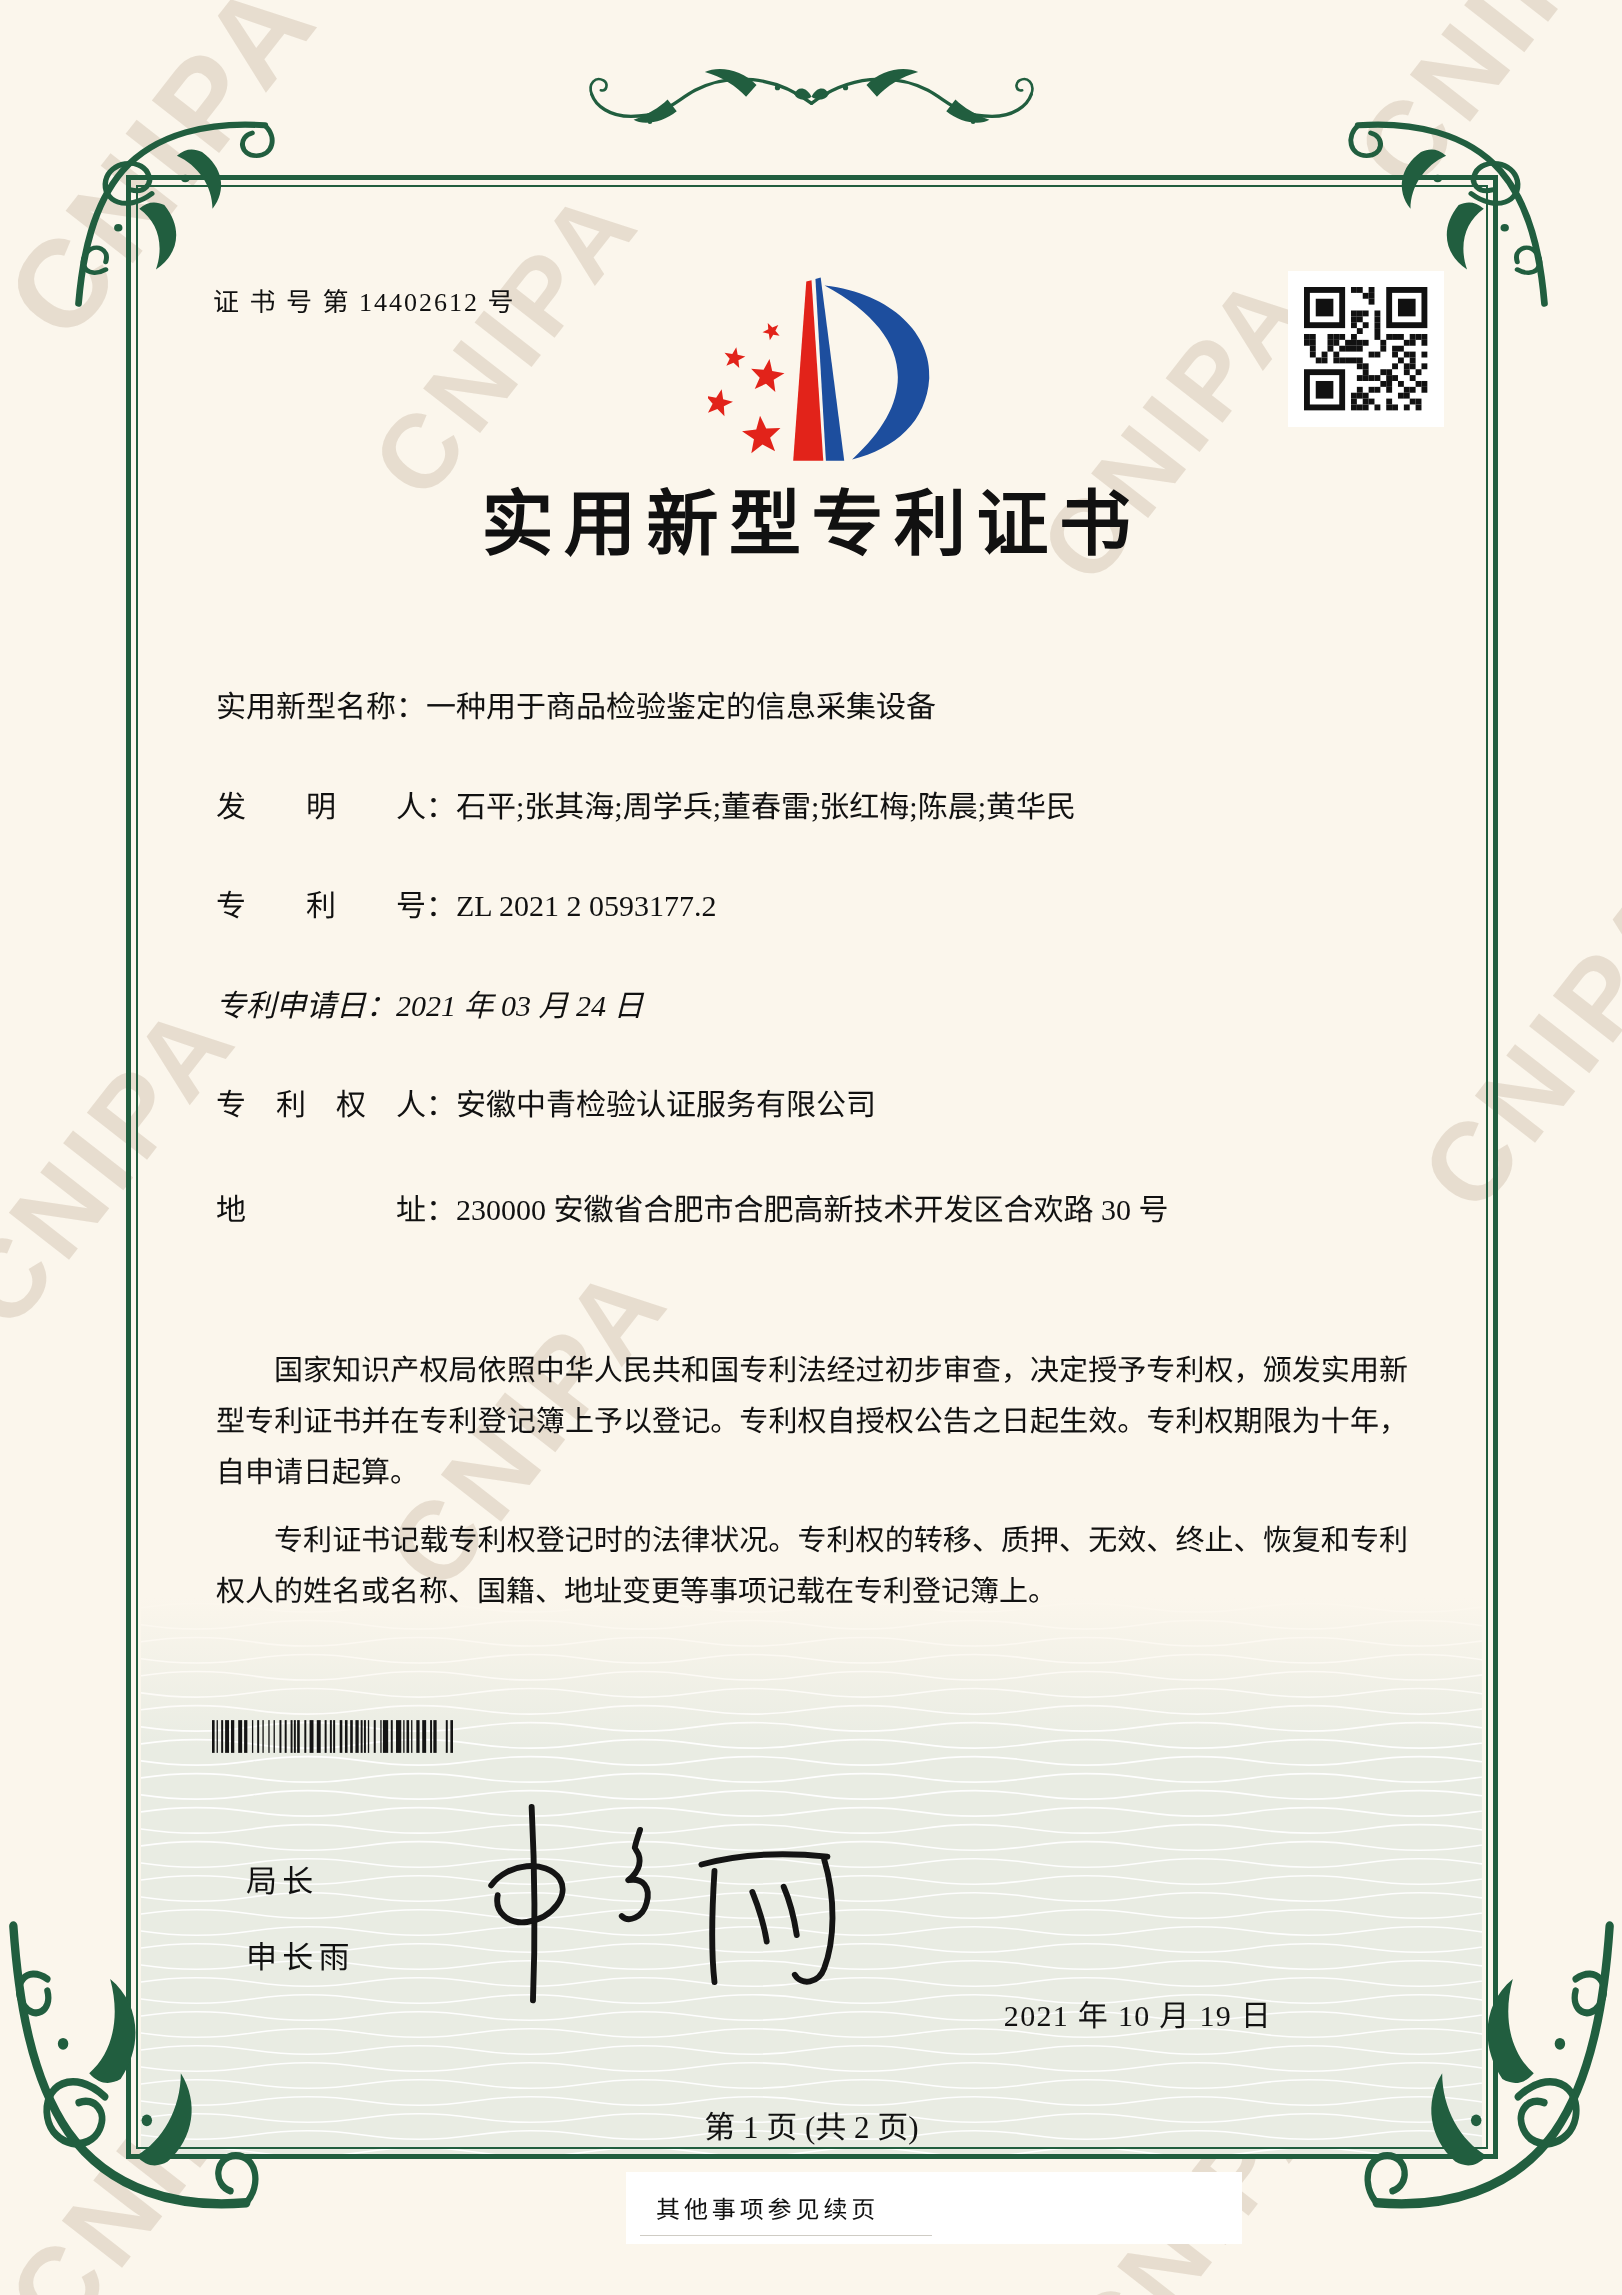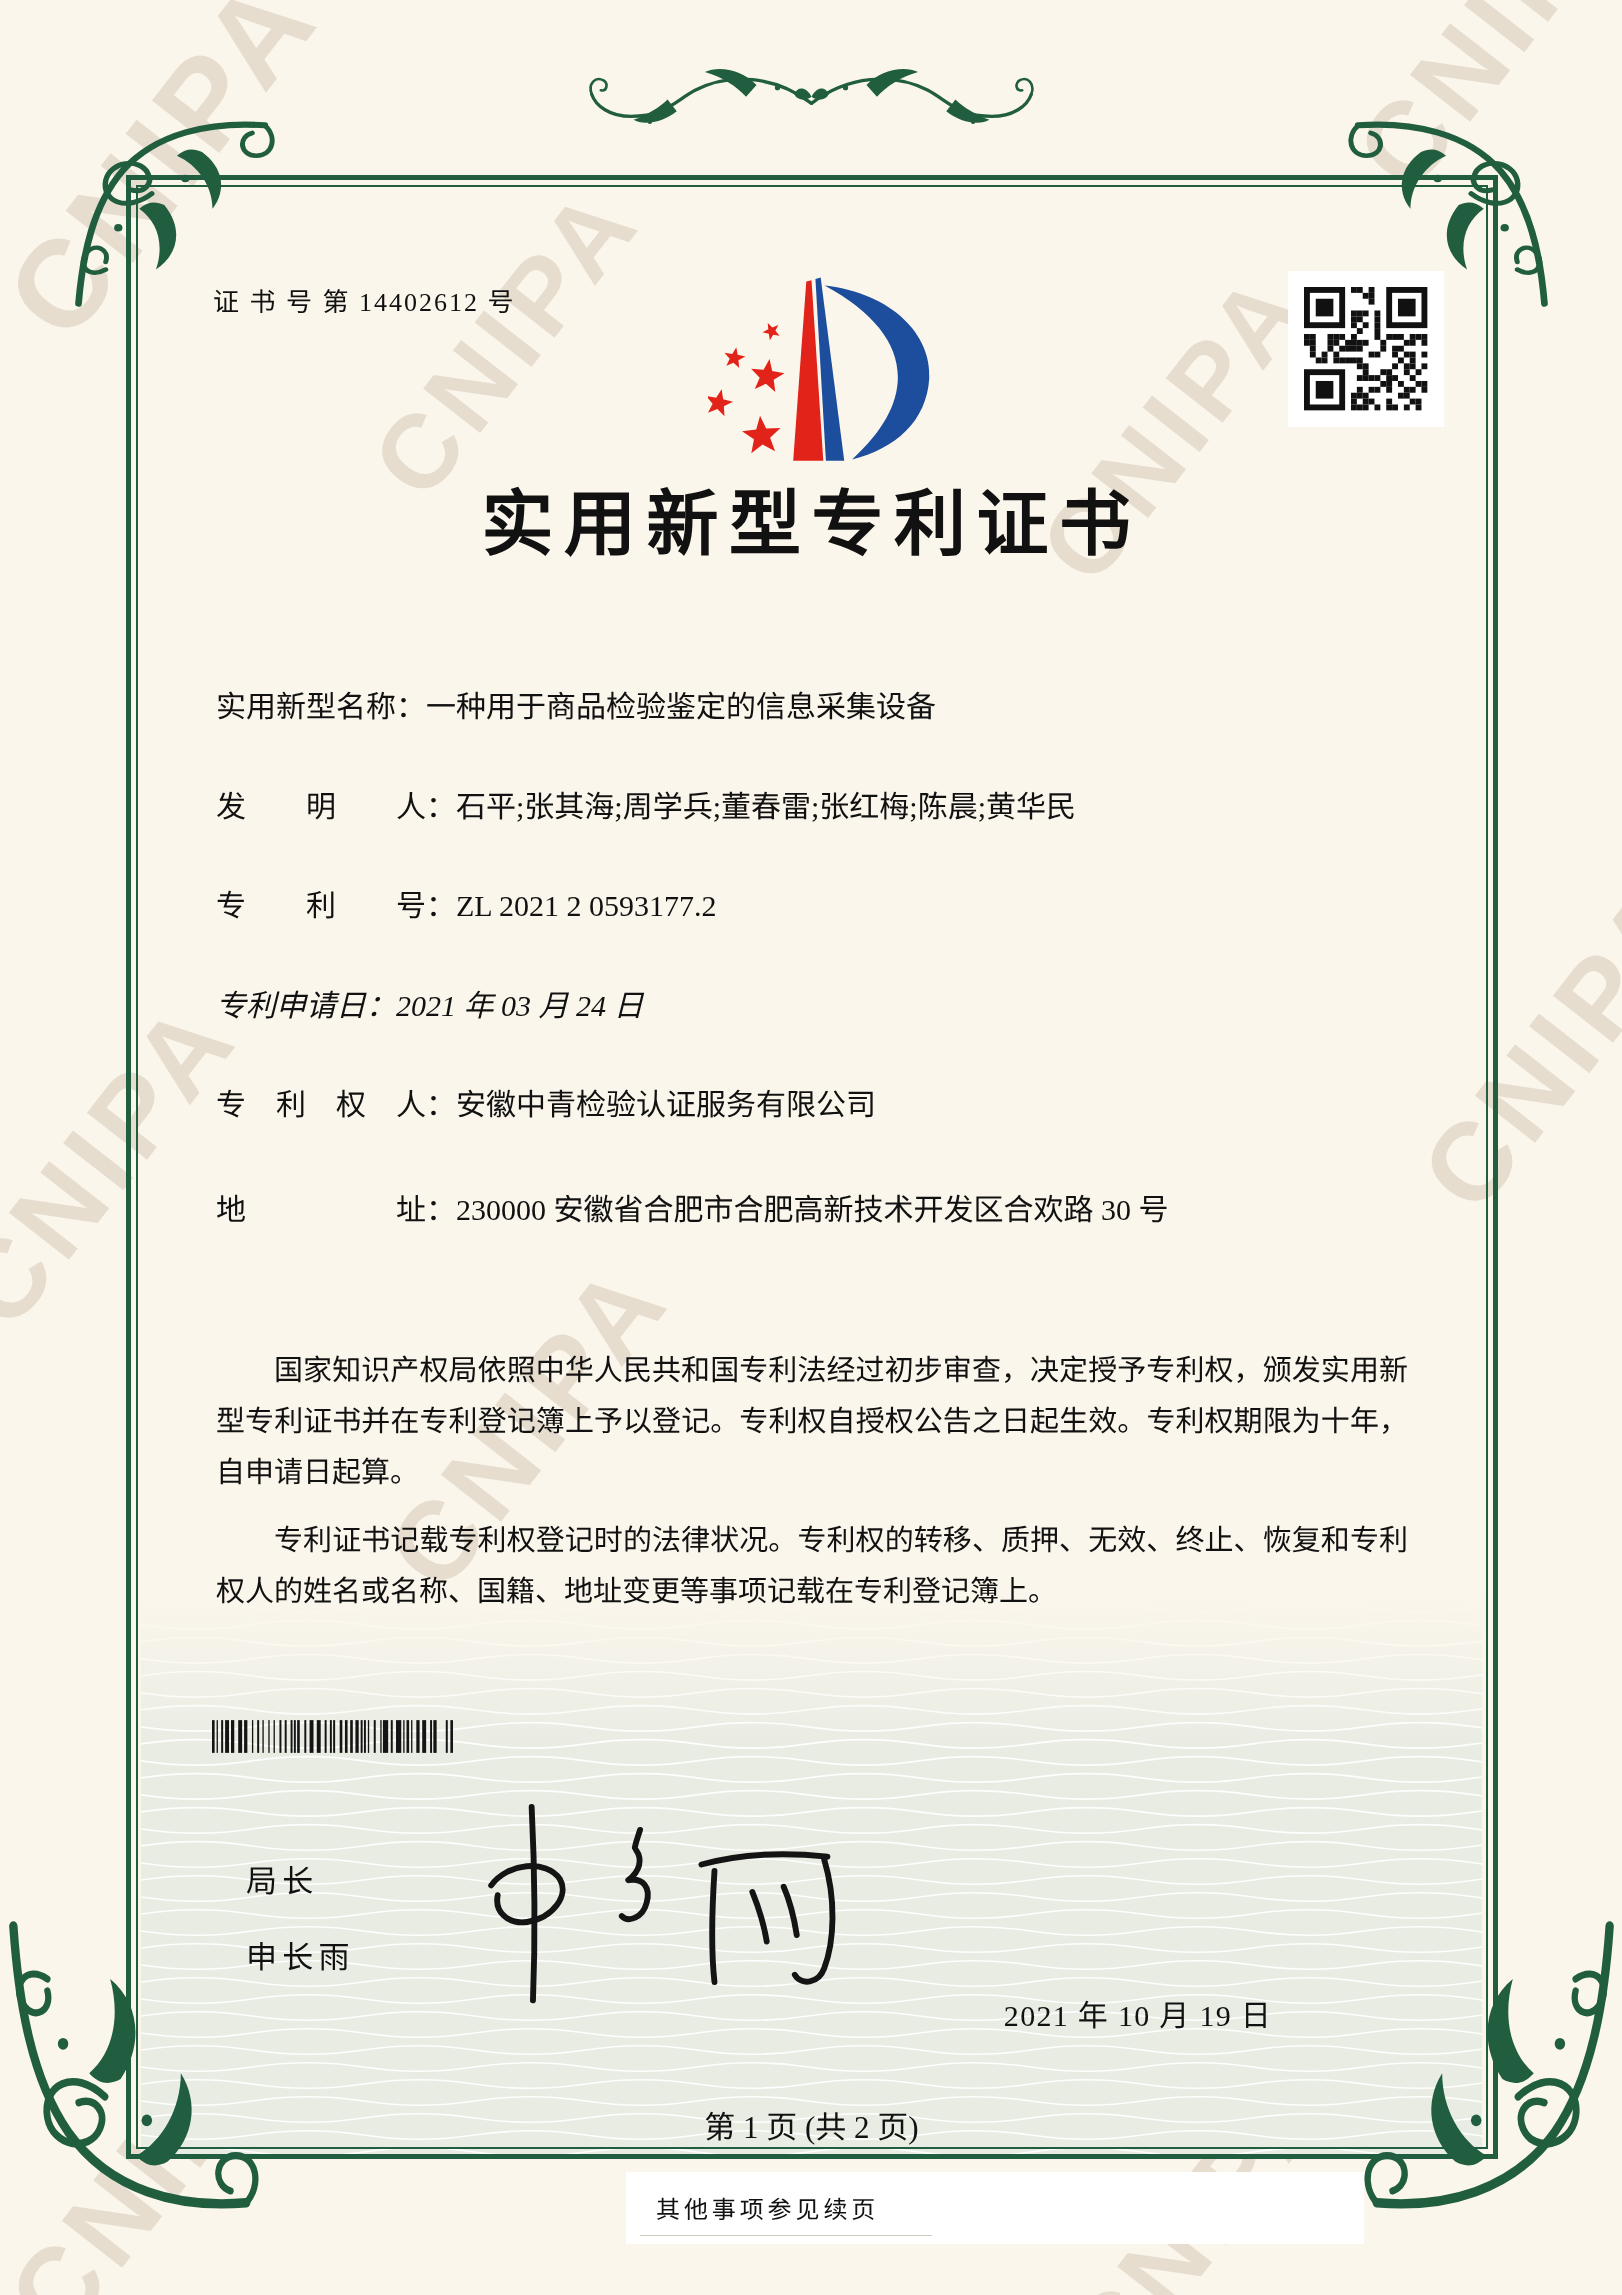--- a/index.html
+++ b/index.html
@@ -46,21 +46,21 @@
   #grant-no-group{position:absolute;left:602px;top:0;}
   #body-text{left:216px;top:1345px;width:1192px;text-align:justify;text-justify:inter-character;}
   #body-text p{margin:0;font-size:29px;line-height:51px;text-indent:58px;}
   #body-text p + p{margin-top:17px;}
   #barcode{position:absolute;left:212px;top:1720px;z-index:4;}
   #director-title{left:246px;top:1856px;font-size:31px;letter-spacing:5.2px;text-align:center;}
   #director-name{left:246px;top:1932px;font-size:31px;letter-spacing:5.2px;}
   #signature{position:absolute;left:471px;top:1794px;z-index:4;}
   #issue-date{left:968px;top:1991px;width:340px;text-align:center;font-size:30px;letter-spacing:1.3px;}
   #page-indicator{left:615px;top:2102px;width:393px;text-align:center;font-size:31px;}
-  #bottom-strip{position:absolute;left:626px;top:2172px;width:738px;height:72px;background:#ffffff;z-index:4;}
+  #bottom-strip{position:absolute;left:626px;top:2172px;width:616px;height:72px;background:#ffffff;z-index:4;}
   #continuation{position:absolute;left:30px;top:18.3px;font-size:24px;letter-spacing:3.9px;color:#111;}
   #strip-underline{position:absolute;left:14.4px;top:63px;width:292px;height:1.3px;background:#cfccc4;}
   svg{display:block;}
 </style>
 </head>
 <body>
 
 <div id="page">
 
   <div class="wm" style="left:-46px;top:85px;font-size:124px;">CNIPA</div>

